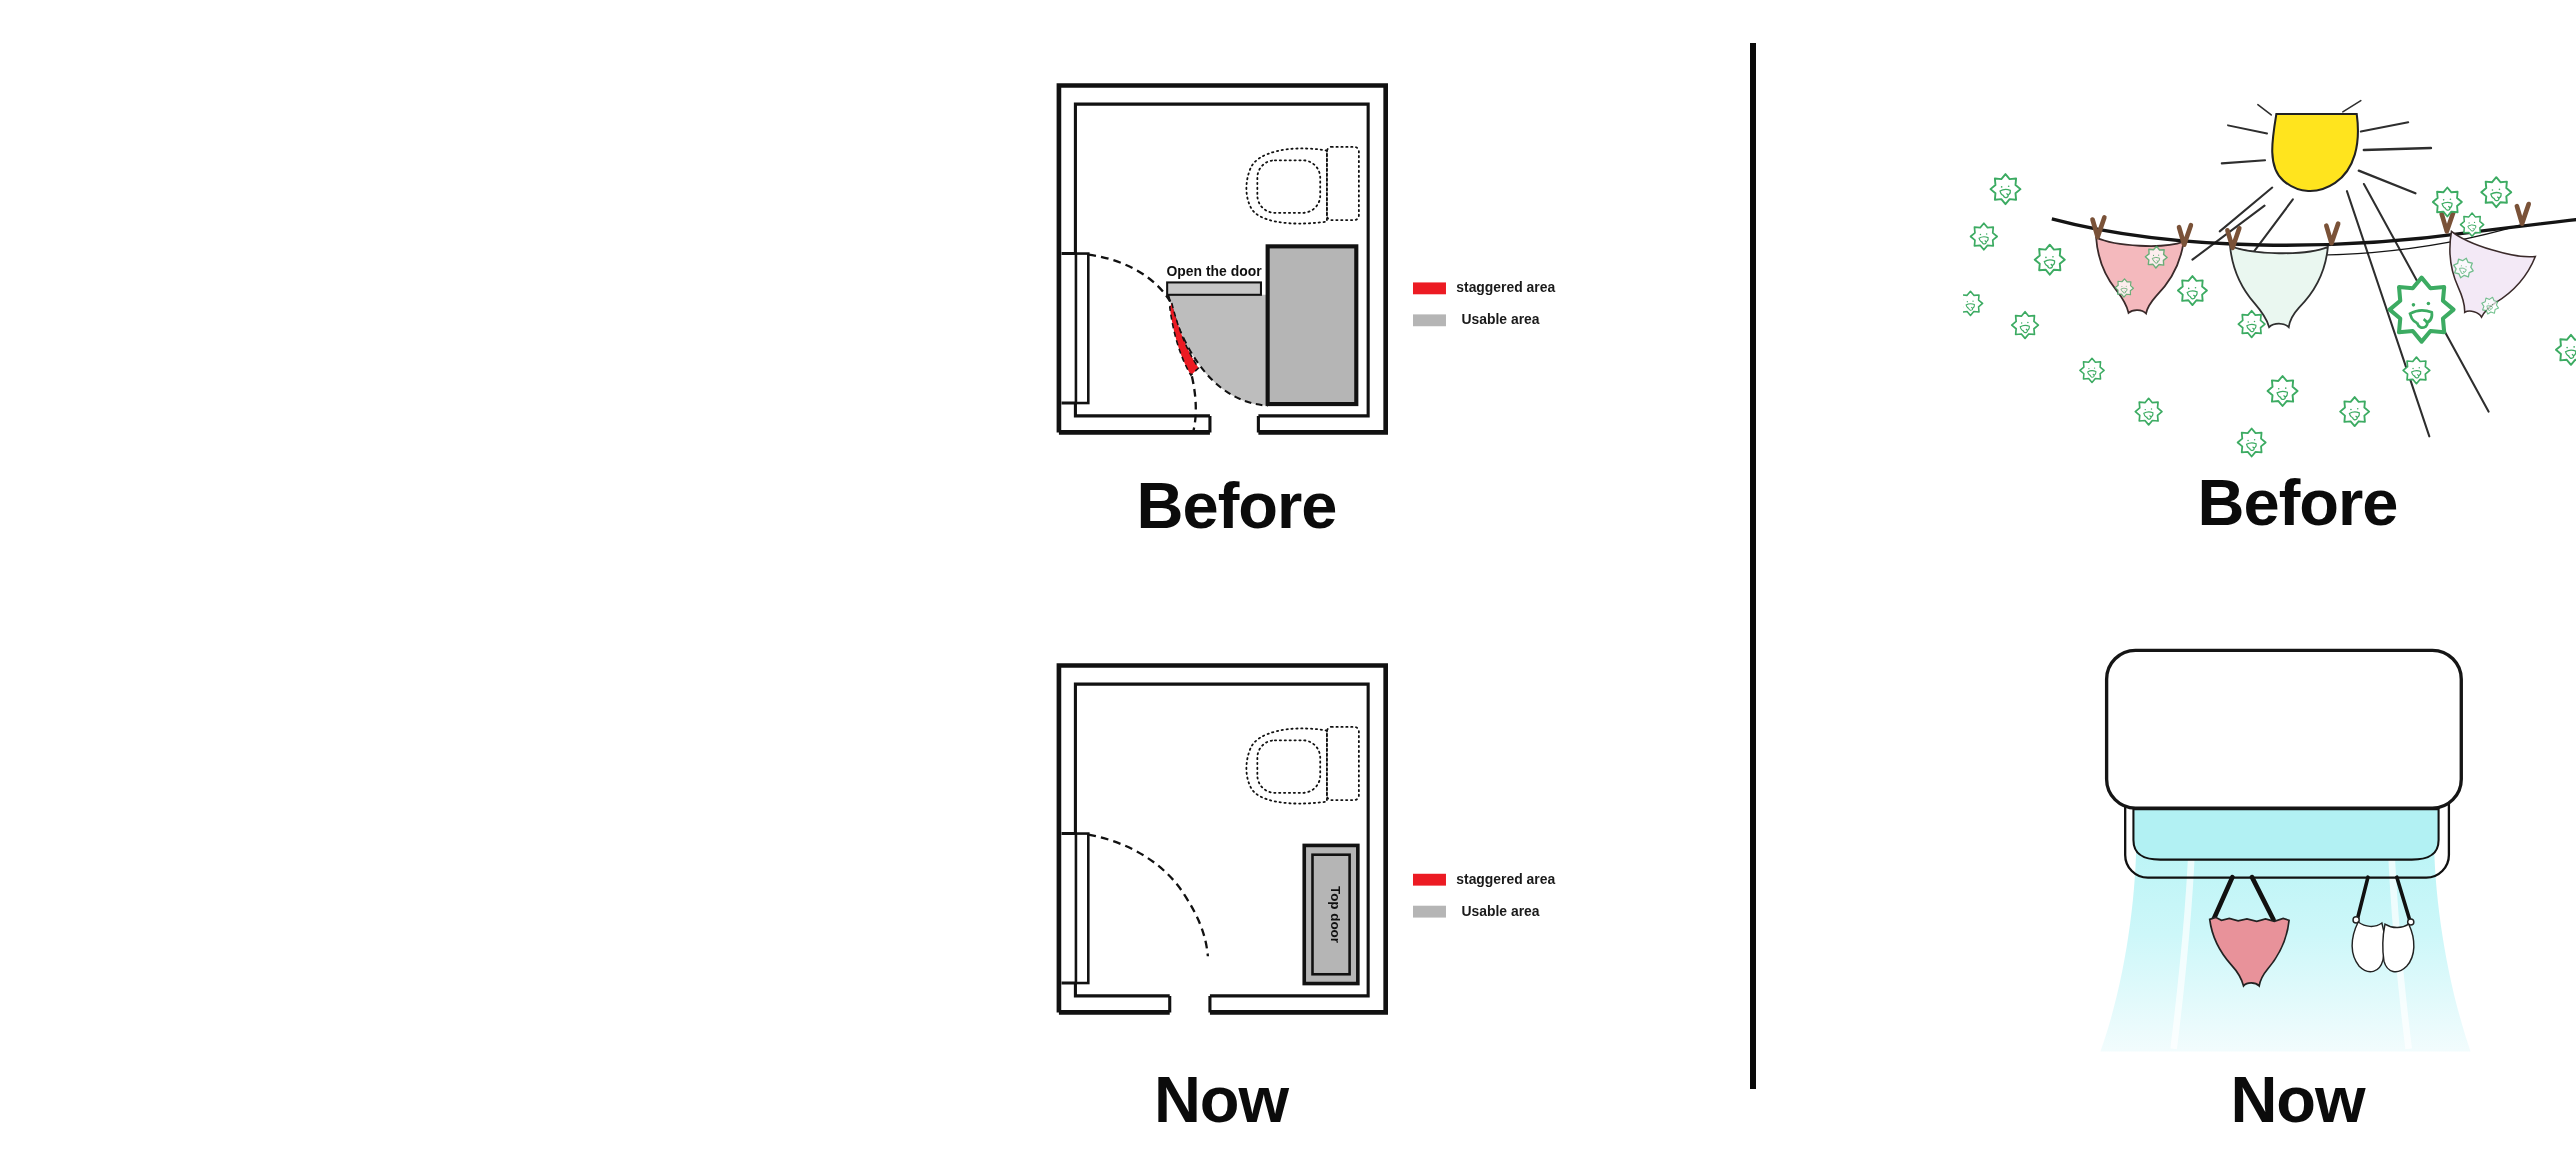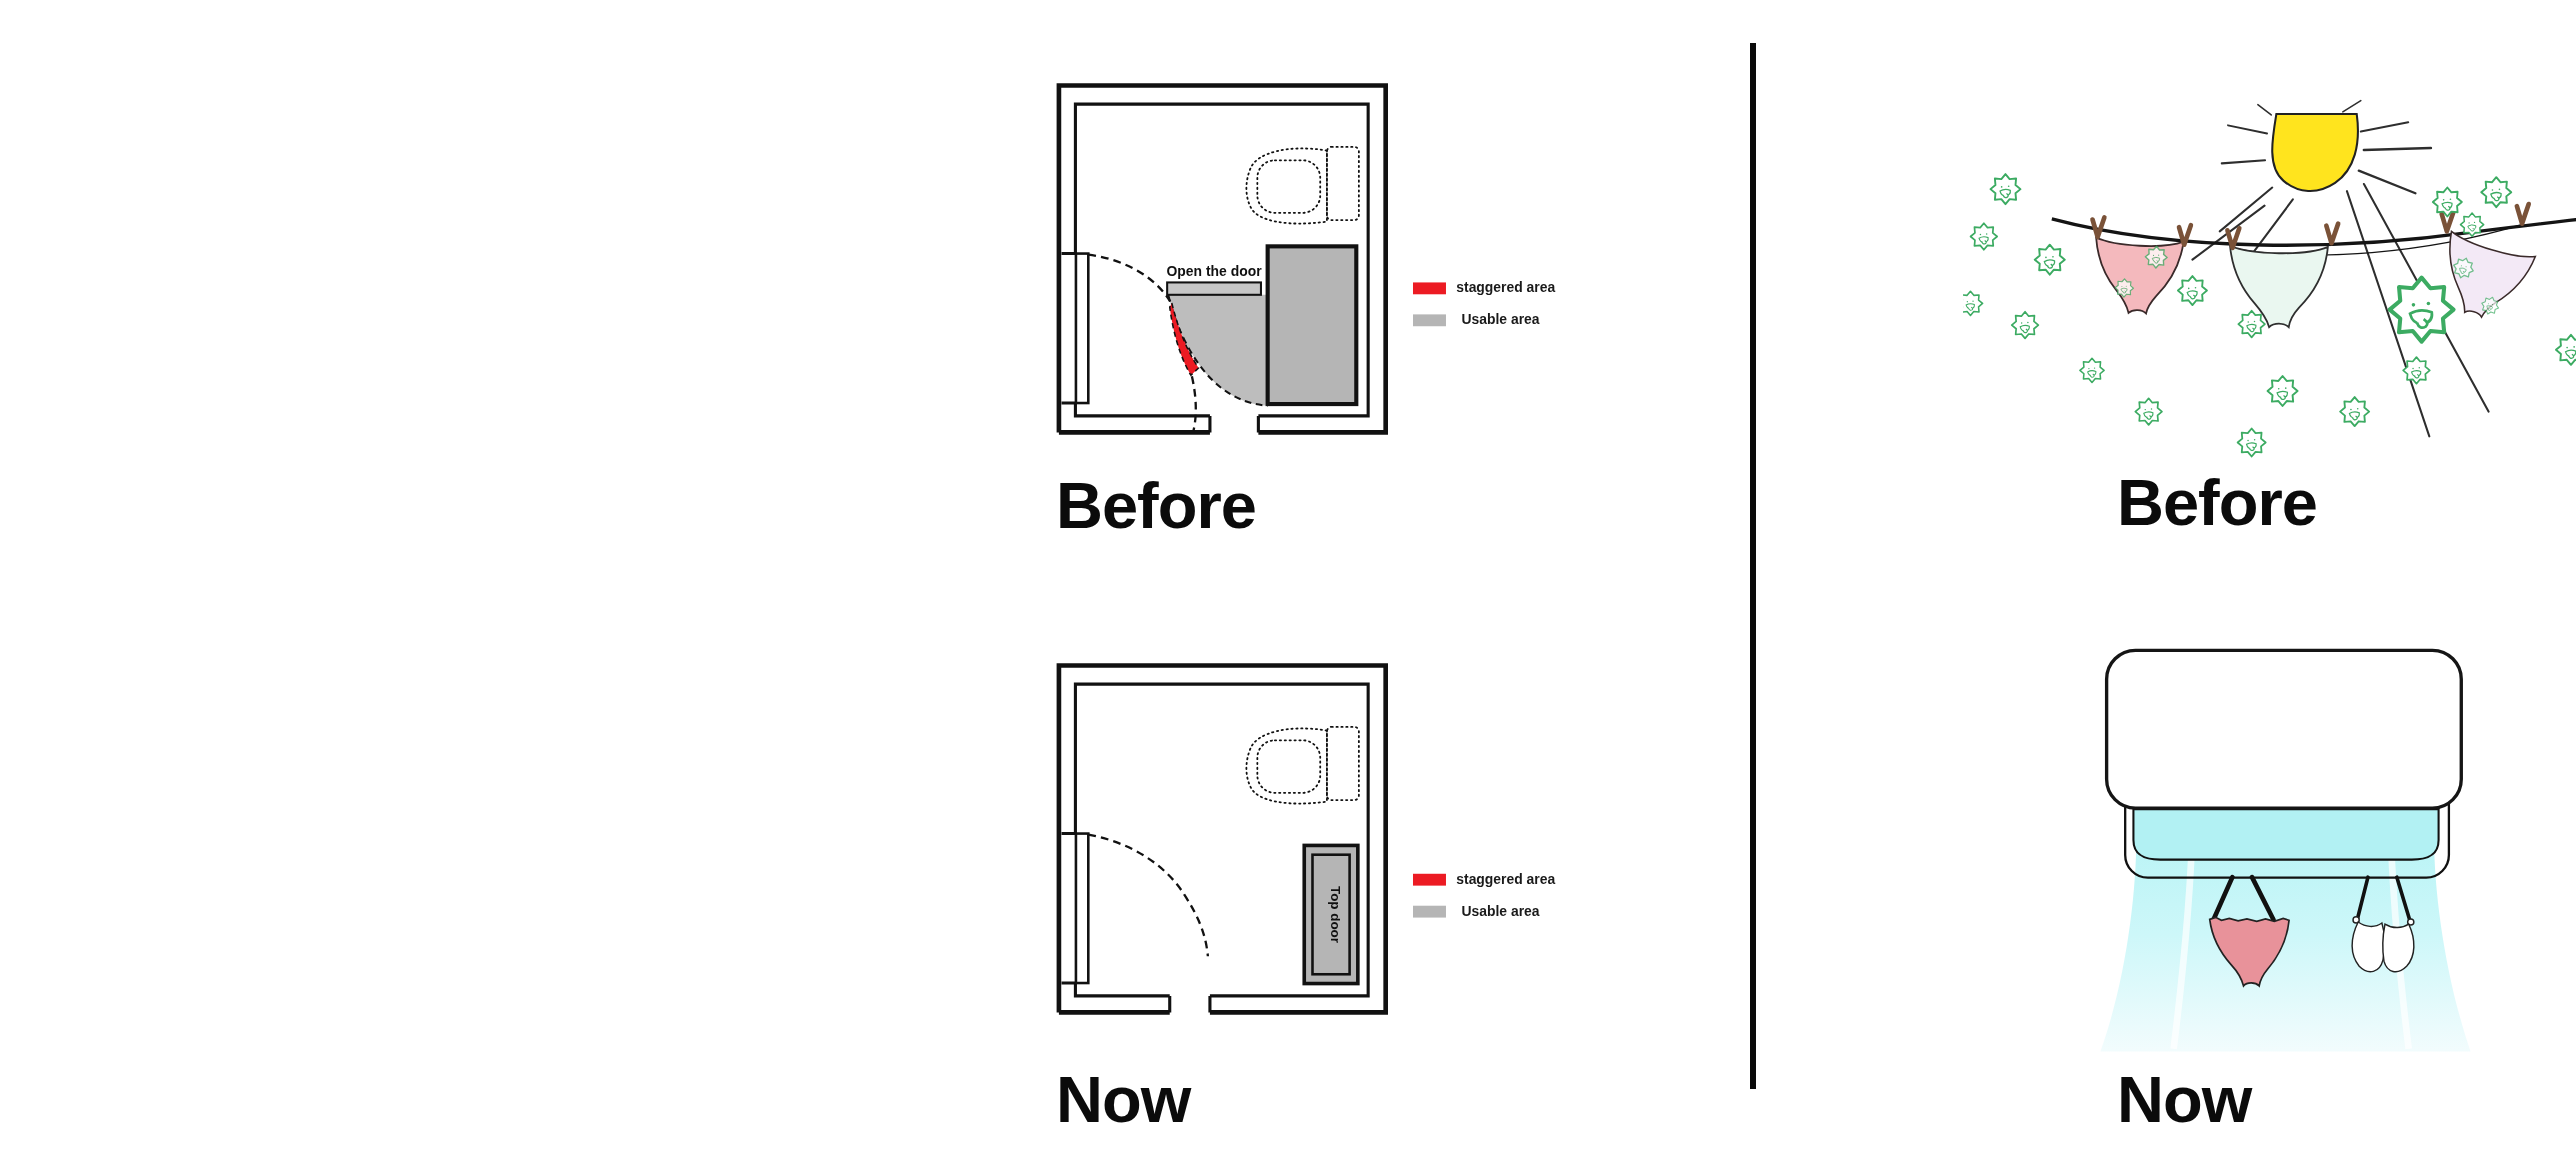--- a/index.html
+++ b/index.html
@@ -1,19 +1,19 @@
 <!DOCTYPE html>
 <html style="font-size:8.2px"><head>
 <meta charset="utf-8">
 <style>
   html,body{margin:0;padding:0;background:#ffffff;}
   body{width:3504px;height:1168px;position:relative;overflow:hidden;
        font-family:"Liberation Sans",sans-serif;}
   .abs{position:absolute;}
-  .big-label{font-weight:bold;font-size:65px;color:#0b0b0b;text-align:left;
+  .big-label{font-weight:bold;font-size:65px;color:#0b0b0b;text-align:center;
              line-height:1;letter-spacing:-1px;}
   #divider{background:#0a0a0a;}
   svg text{font-family:"Liberation Sans",sans-serif;}
 </style>
 </head>
 <body>
 
 <div class="abs" style="left:0;top:0;width:3504px;height:1168px;">
 
   <svg class="abs" style="left:1046px;top:67px;" width="567" height="402" viewBox="0 0 1100 780">

